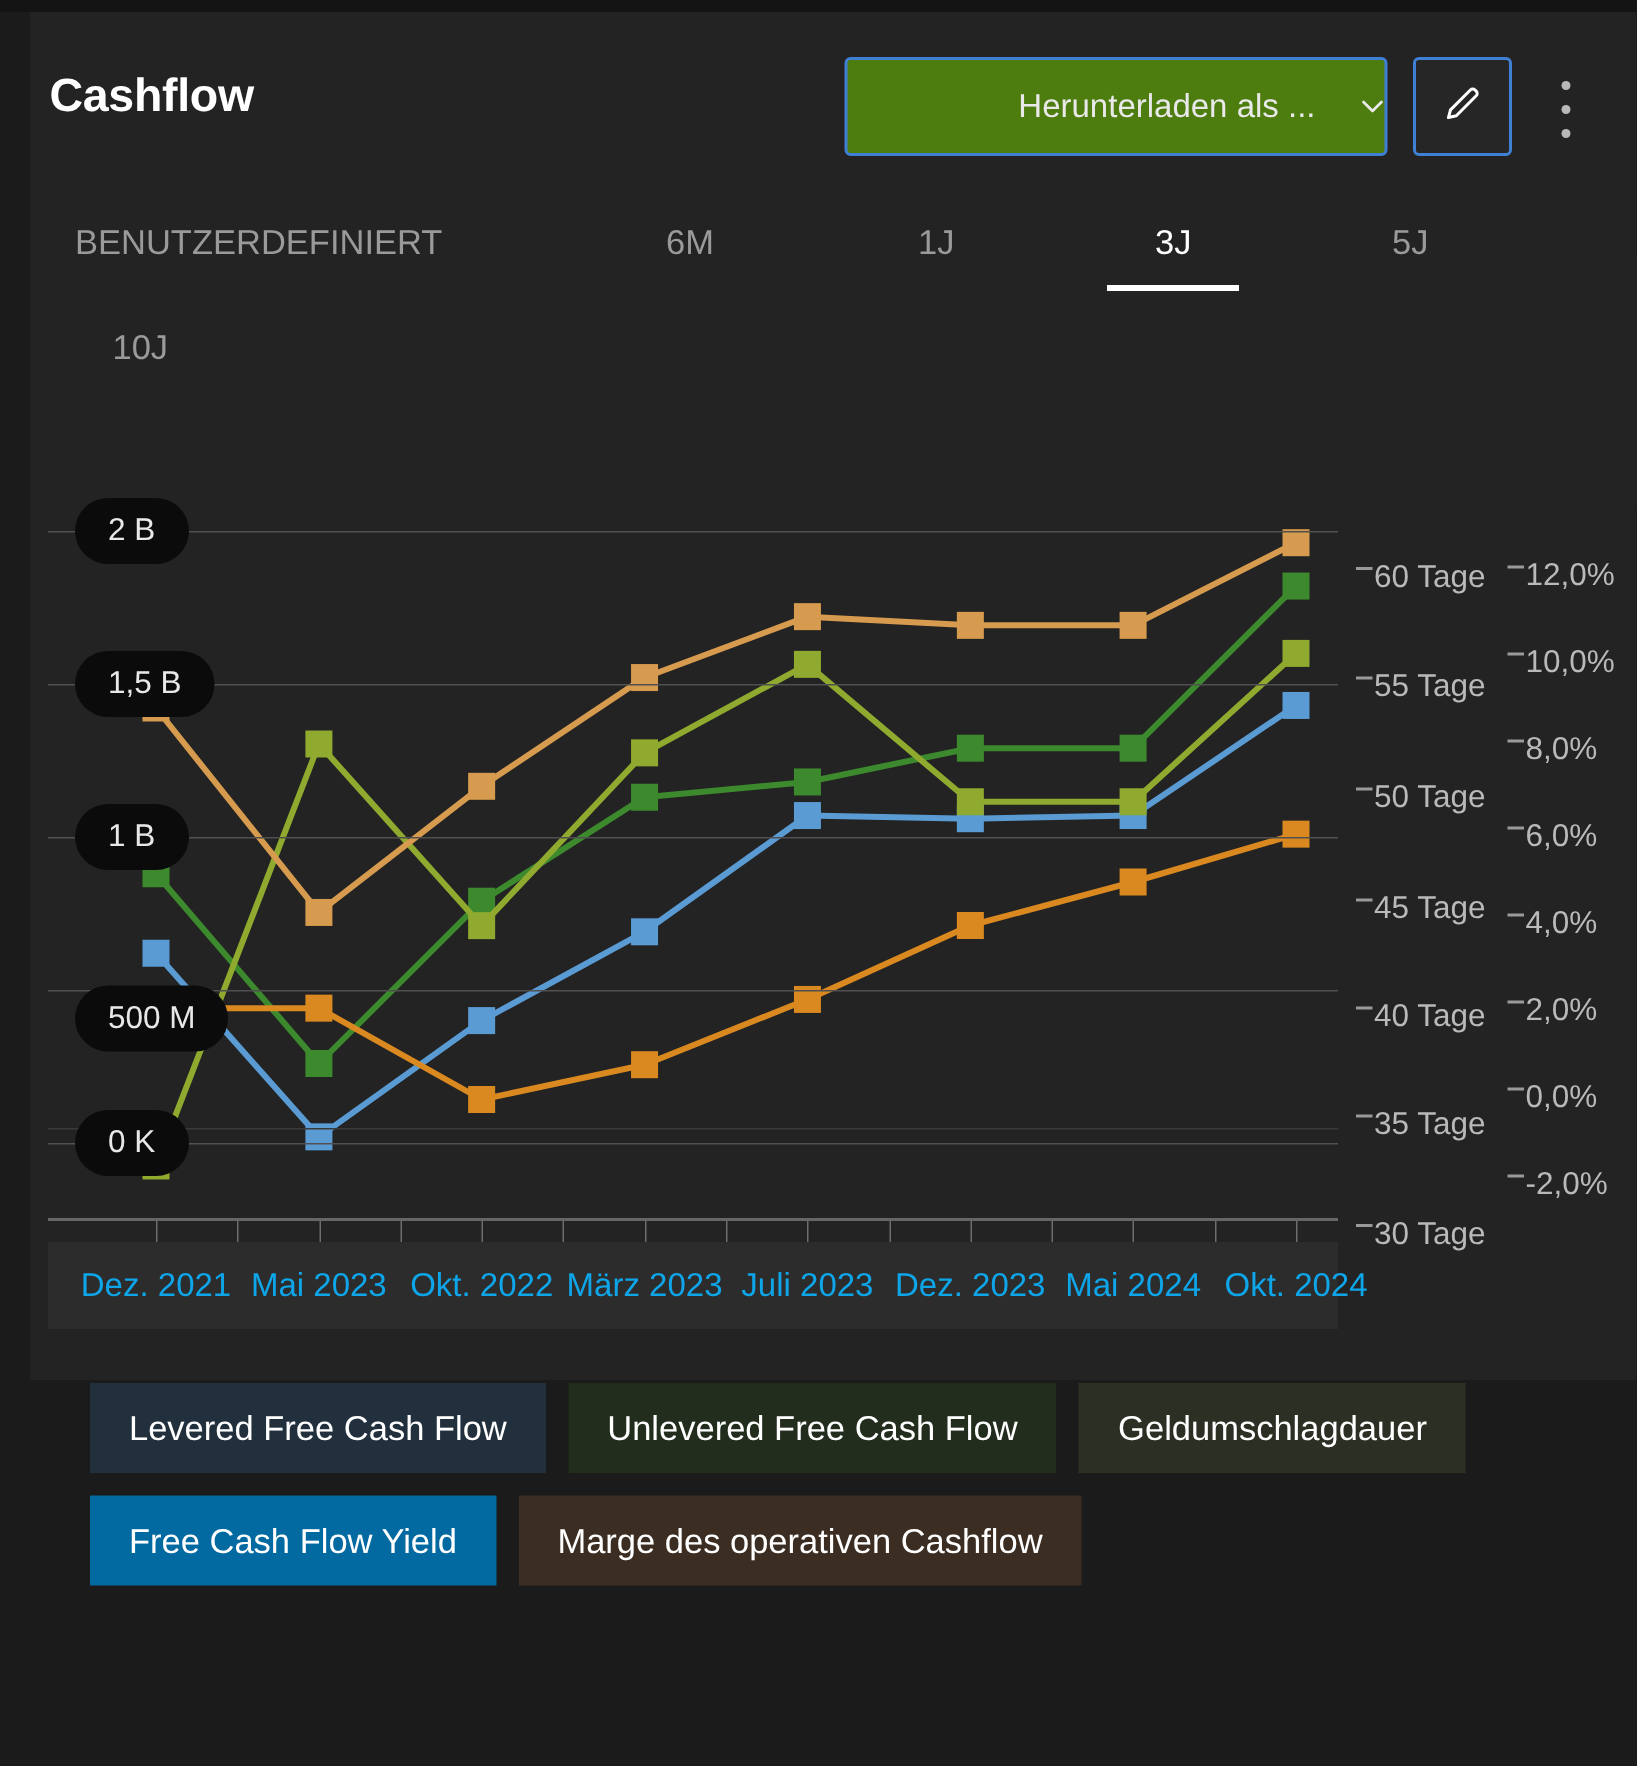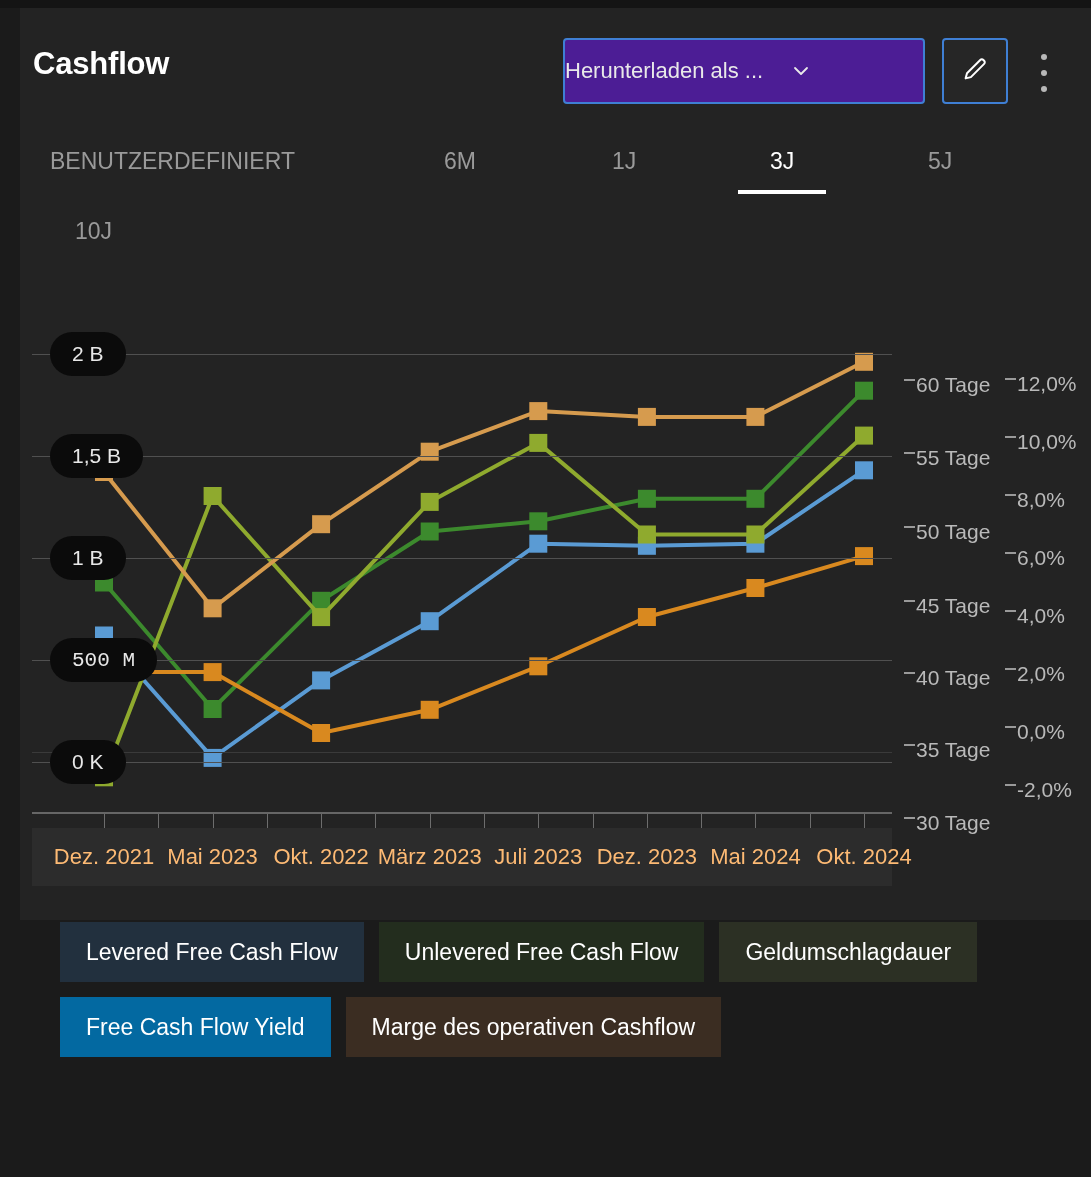--- a/index.html
+++ b/index.html
@@ -33,23 +33,24 @@
   .title {
     position: absolute; left: 13px; top: 38px;
     font-size: 31px; font-weight: bold; color: #ffffff;
     letter-spacing: -0.2px;
   }
   .dl-btn {
     position: absolute; left: 543px; top: 30px;
     width: 362px; height: 66px;
     border: 2px solid #3f7fd4;
     border-radius: 4px;
-    background: #4c1d95;
-    display: flex; align-items: center; justify-content: flex-start;
+    background: #4d7c0f;
+    display: flex; align-items: center; justify-content: flex-end;
     cursor: pointer;
+    padding-left: 12px;
   }
   .dl-label {
     font-size: 22px; color: #e9e9e9;
   }
   .chev {
     margin-left: 30px; display: inline-block;
     width: 16px; height: 16px;
   }
   .edit-btn {
     position: absolute; left: 922px; top: 30px;
@@ -131,21 +132,21 @@
     width: 860px; height: 58px;
     background: #2c2c2c;
   }
   .xlabels {
     position: absolute; left: 12px; top: 538px;
     width: 880px; height: 58px;
     display: flex; align-items: center;
   }
   .xlabel {
     position: absolute;
-    font-size: 22px; color: #fdba74; white-space: nowrap;
+    font-size: 22px; color: #0ea5e9; white-space: nowrap;
     transform: translateX(-50%);
     text-align: right;
   }
   svg.series-svg {
     position: absolute; left: 0; top: 0;
     width: 860px; height: 530px;
     overflow: visible;
   }
   
   .legend {
@@ -258,21 +259,21 @@
           </svg>
       <div class="gridline" style="top: 64px;"></div>
           <div class="gridline" style="top: 166px;"></div>
           <div class="gridline" style="top: 268px;"></div>
           <div class="gridline" style="top: 370px;"></div>
           <div class="gridline" style="top: 472px;"></div>
           <div class="gridline" style="top: 462px; background: rgb(58, 58, 58);"></div>
           <div class="ylabel-pill" style="left: 18px; top: 42px;">2 B</div>
           <div class="ylabel-pill" style="left: 18px; top: 144px;">1,5 B</div>
           <div class="ylabel-pill" style="left: 18px; top: 246px;">1 B</div>
-          <div class="ylabel-pill" style="left: 18px; top: 348px; font-family: Liberation Mono, monospace;">500 M</div>
+          <div class="ylabel-pill" style="left: 18px; top: 367px;">500 M</div>
           <div class="ylabel-pill" style="left: 18px; top: 450px;">0 K</div>
         </div>
       <div class="xaxis-line"></div>
       <div class="xband"></div>
       <div class="xlabels" id="xlabels-host">
           <div class="xlabel" style="left: 72px; top: 16px;">Dez. 2021</div>
           <div class="xlabel" style="left: 180.571px; top: 16px;">Mai 2023</div>
           <div class="xlabel" style="left: 289.143px; top: 16px;">Okt. 2022</div>
           <div class="xlabel" style="left: 397.714px; top: 16px;">März 2023</div>
           <div class="xlabel" style="left: 506.286px; top: 16px;">Juli 2023</div>

